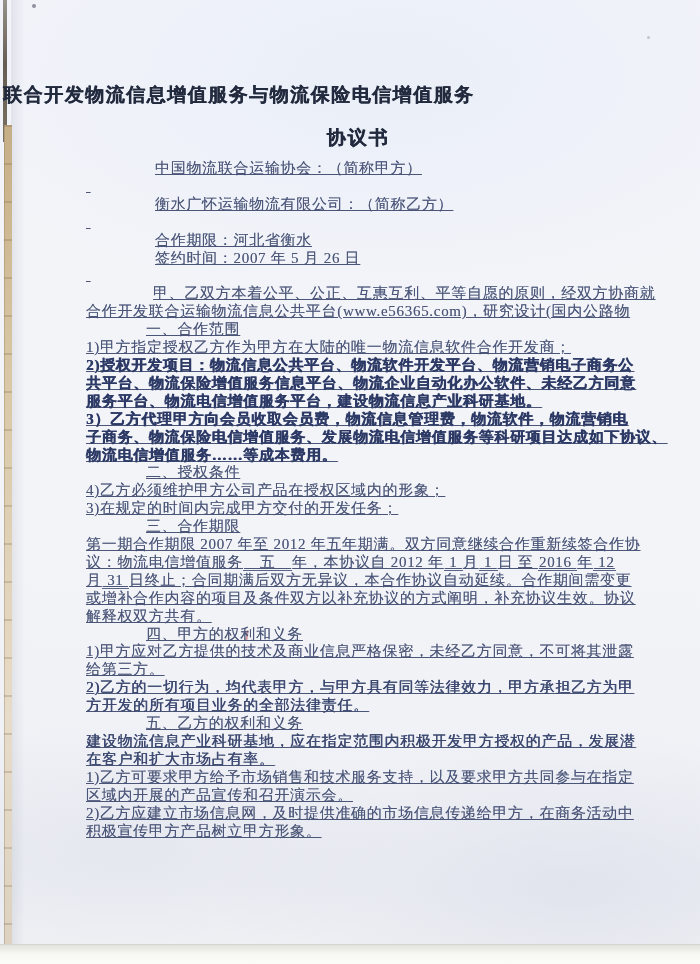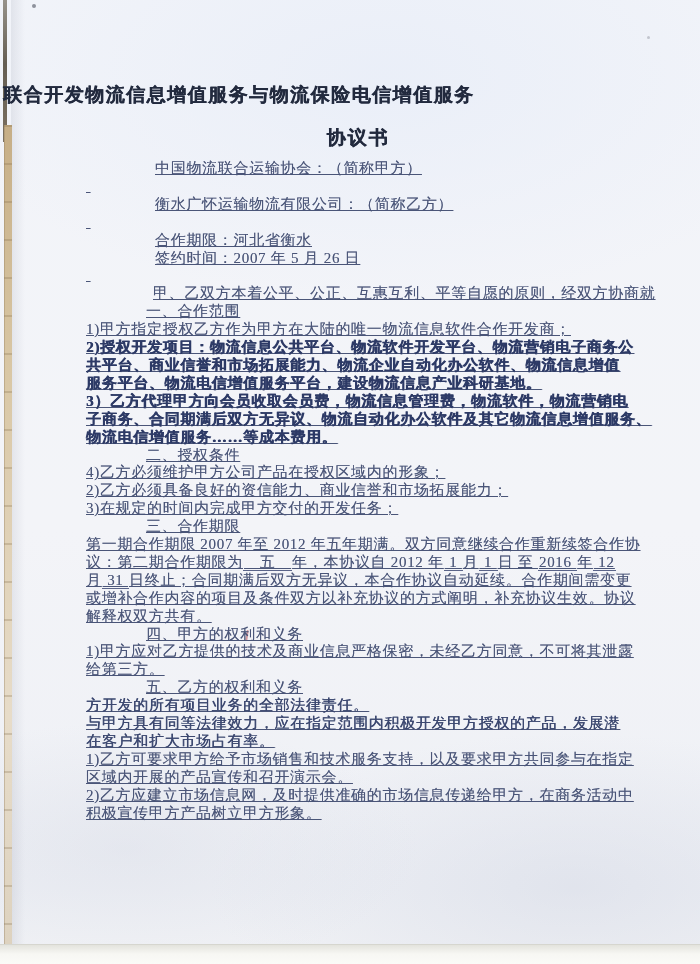--- a/index.html
+++ b/index.html
@@ -89,43 +89,44 @@
 
   <div class="body">
       <div class="line" style="padding-left: 69px;"><span>中国物流联合运输协会：（简称甲方）</span></div>
       <div class="line">&nbsp;</div>
       <div class="line" style="padding-left: 69px;"><span>衡水广怀运输物流有限公司：（简称乙方）</span></div>
       <div class="line">&nbsp;</div>
       <div class="line" style="padding-left: 69px;"><span>合作期限：河北省衡水</span></div>
       <div class="line" style="padding-left: 69px;"><span>签约时间：2007 年 5 月 26 日</span></div>
       <div class="line">&nbsp;</div>
       <div class="line" style="padding-left: 67px;"><span>甲、乙双方本着公平、公正、互惠互利、平等自愿的原则，经双方协商就</span></div>
+      <div class="line"><span>合作开发联合运输物流信息公共平台(www.e56365.com)，研究设计(国内公路物</span></div>
       <div class="line" style="padding-left: 60px;"><span>一、合作范围</span></div>
       <div class="line"><span>1)甲方指定授权乙方作为甲方在大陆的唯一物流信息软件合作开发商；</span></div>
       <div class="line bold"><span>2)授权开发项目：物流信息公共平台、物流软件开发平台、物流营销电子商务公</span></div>
-      <div class="line bold"><span>共平台、商业信誉和市场拓展能力、物流企业自动化办公软件、物流信息增值</span></div>
+      <div class="line bold"><span>共平台、物流保险增值服务信息平台、物流企业自动化办公软件、未经乙方同意</span></div>
       <div class="line bold"><span>服务平台、物流电信增值服务平台，建设物流信息产业科研基地。</span></div>
       <div class="line bold"><span>3）乙方代理甲方向会员收取会员费，物流信息管理费，物流软件，物流营销电</span></div>
-      <div class="line bold"><span>子商务、合同期满后双方无异议、物流自动化办公软件及其它物流信息增值服务、</span></div>
+      <div class="line bold"><span>子商务、物流保险电信增值服务、发展物流电信增值服务等科研项目达成如下协议、</span></div>
       <div class="line bold"><span>物流电信增值服务……等成本费用。</span></div>
       <div class="line" style="padding-left: 60px;"><span>二、授权条件</span></div>
       <div class="line"><span>4)乙方必须维护甲方公司产品在授权区域内的形象；</span></div>
-      <div class="line"><span>2)乙方必须具备良好的资信能力、商业信誉和市场拓展能力；</span></div>
       <div class="line"><span>3)在规定的时间内完成甲方交付的开发任务；</span></div>
       <div class="line" style="padding-left: 60px;"><span>三、合作期限</span></div>
       <div class="line"><span>第一期合作期限 2007 年至 2012 年五年期满。双方同意继续合作重新续签合作协</span></div>
-      <div class="line"><span>议：第二期合作期限为</span><span class="fill-in">　五　</span><span>年，本协议自 2012 年</span><span class="fill-in"> 1 </span><span>月</span><span class="fill-in"> 1 </span><span>日 至 </span><span class="fill-in"> 2016 </span><span>年</span><span class="fill-in"> 12</span></div>
+      <div class="line"><span>议：物流电信增值服务</span><span class="fill-in">　五　</span><span>年，本协议自 2012 年</span><span class="fill-in"> 1 </span><span>月</span><span class="fill-in"> 1 </span><span>日 至 </span><span class="fill-in"> 2016 </span><span>年</span><span class="fill-in"> 12</span></div>
       <div class="line"><span>月</span><span class="fill-in"> 31 </span><span>日终止；合同期满后双方无异议，本合作协议自动延续。合作期间需变更</span></div>
       <div class="line"><span>或增补合作内容的项目及条件双方以补充协议的方式阐明，补充协议生效。协议</span></div>
       <div class="line"><span>解释权双方共有。</span></div>
       <div class="line" style="padding-left: 60px;"><span>四、甲方的权利和义务</span></div>
       <div class="line"><span>1)甲方应对乙方提供的技术及商业信息严格保密，未经乙方同意，不可将其泄露</span></div>
       <div class="line"><span>给第三方。</span></div>
+      <div class="line semibold"><span>2)乙方的一切行为，均代表甲方，与甲方具有同等法律效力，甲方承担乙方为甲</span></div>
+      <div class="line semibold"><span>方开发的所有项目业务的全部法律责任。</span></div>
       <div class="line" style="padding-left: 60px;"><span>五、乙方的权利和义务</span></div>
-      <div class="line semibold"><span>方开发的所有项目业务的全部法律责任。</span></div>
-      <div class="line semibold"><span>与甲方具有同等法律效力，应在指定范围内积极开发甲方授权的产品，发展潜</span></div>
+      <div class="line semibold"><span>建设物流信息产业科研基地，应在指定范围内积极开发甲方授权的产品，发展潜</span></div>
       <div class="line semibold"><span>在客户和扩大市场占有率。</span></div>
       <div class="line"><span>1)乙方可要求甲方给予市场销售和技术服务支持，以及要求甲方共同参与在指定</span></div>
       <div class="line"><span>区域内开展的产品宣传和召开演示会。</span></div>
       <div class="line"><span>2)乙方应建立市场信息网，及时提供准确的市场信息传递给甲方，在商务活动中</span></div>
       <div class="line"><span>积极宣传甲方产品树立甲方形象。</span></div>
     </div>
 </div>
 
 </body></html>

